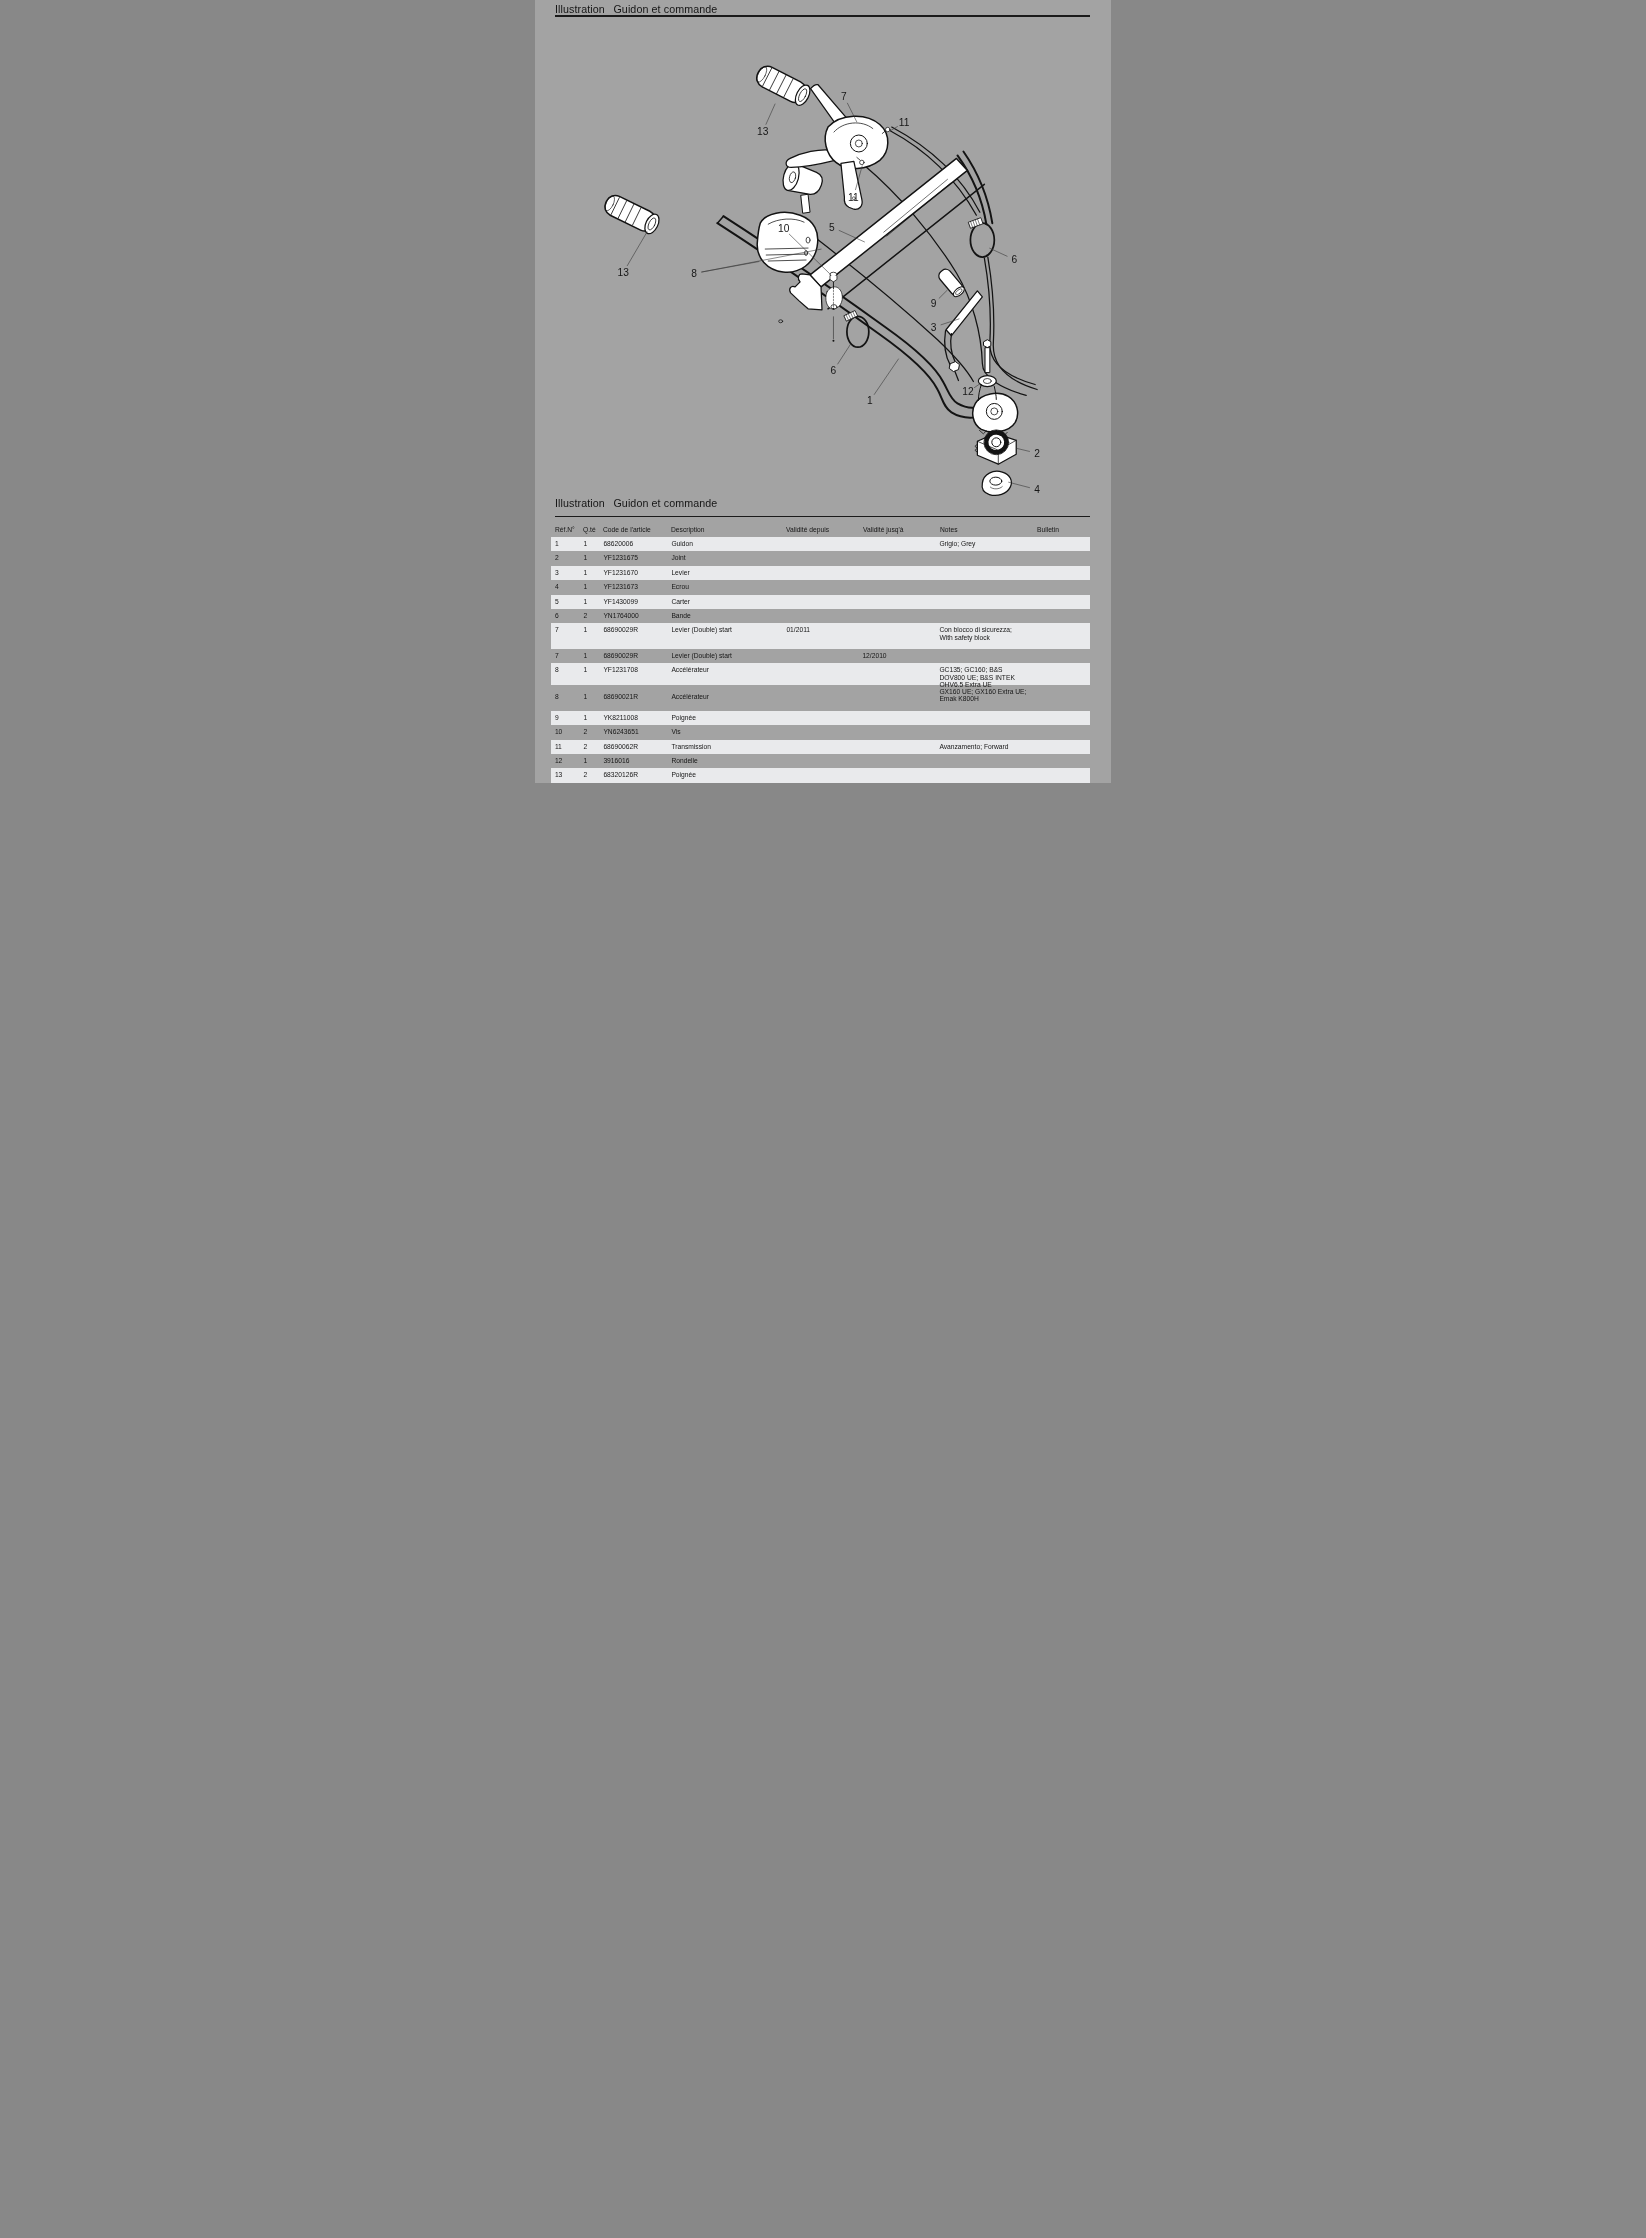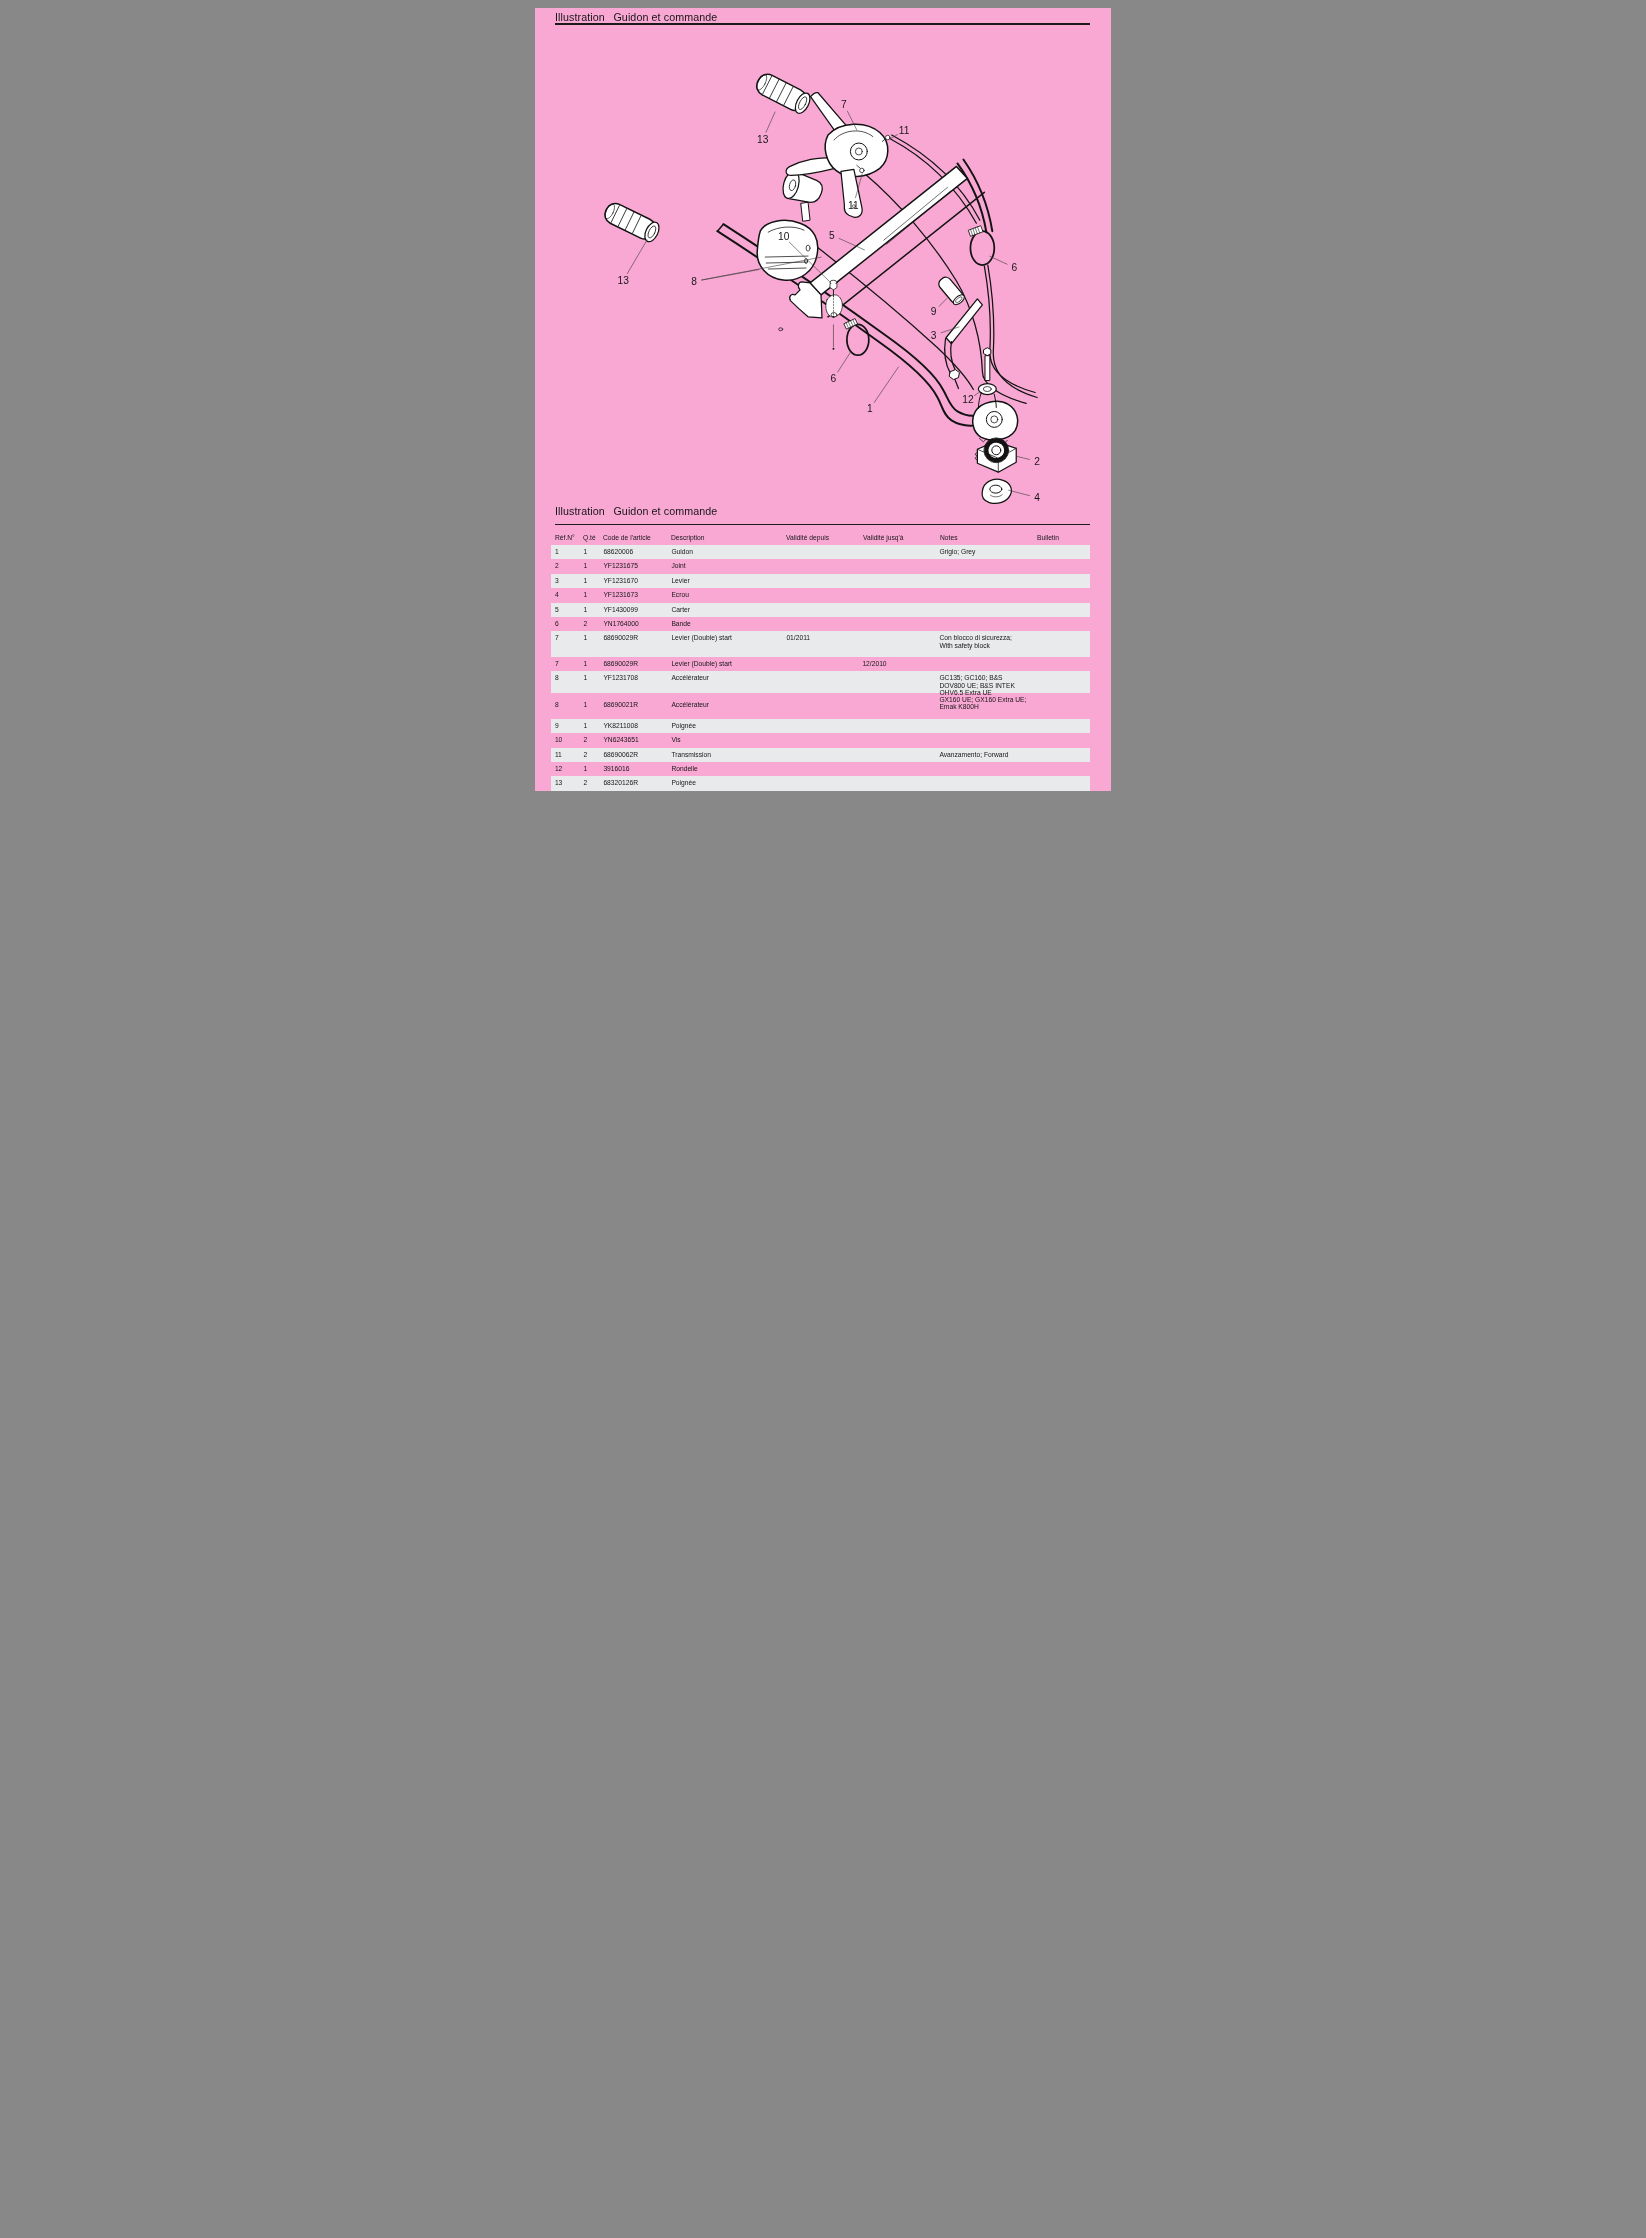--- a/index.html
+++ b/index.html
@@ -1,18 +1,18 @@
 <!DOCTYPE html>
 <html style="font-size:8px"><head>
 <meta charset="utf-8">
 <style>
   html,body { margin:0; padding:0; background:#888; }
   .page {
-    position:relative; width:576px; height:783px; margin:8px auto;
-    background:#f9a8d4; overflow:hidden; color:#161616;
+    position:relative; width:576px; height:783px; margin:0 auto;
+    background:#a3a3a3; overflow:hidden; color:#161616;
     font-family:"Liberation Sans", sans-serif;
   }
   .doc-title { position:absolute; left:20px; font-size:10.7px; letter-spacing:0.1px; white-space:nowrap; }
   .doc-title .gap { display:inline-block; width:8.5px; }
   .rule { position:absolute; left:20px; width:535px; height:1.3px; background:#1a1a1a; }
   #diagram { position:absolute; top:15px; left:0; width:576px; height:498px; }
   #diagram-svg { width:576px; height:498px; display:block; }
   g.art { stroke:#131313; fill:none; stroke-linecap:round; stroke-linejoin:round; }
   #leaders line { stroke:#3a3a3a; stroke-width:1.2; }
   #leaders text.callout {

